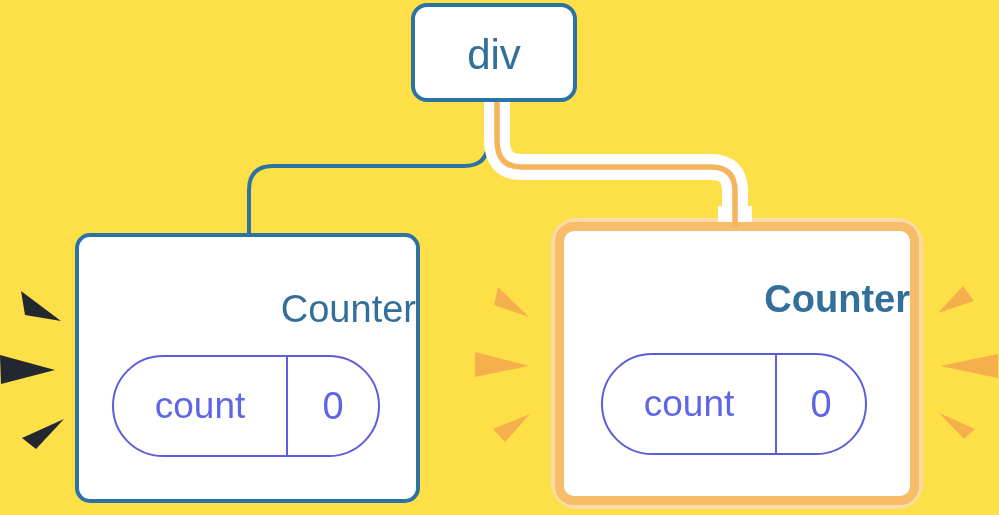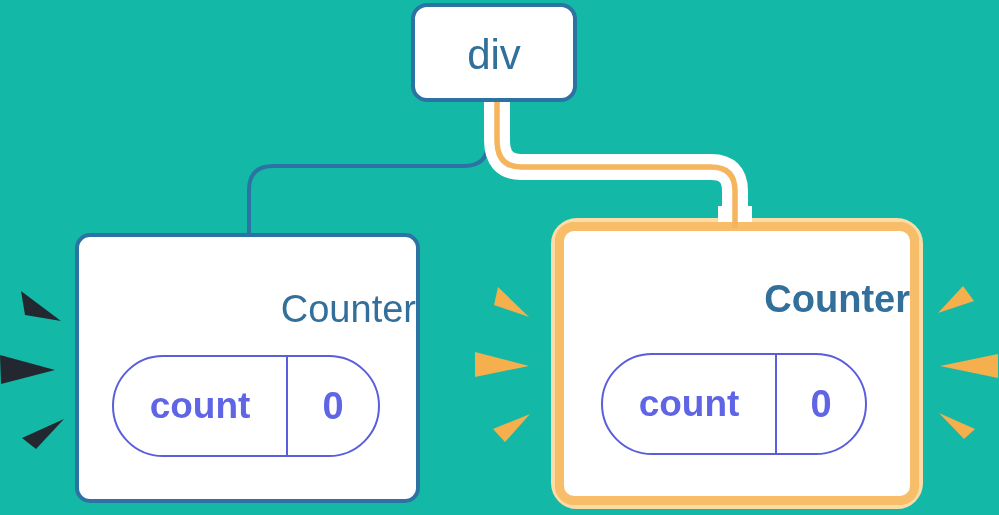--- a/index.html
+++ b/index.html
@@ -1,20 +1,20 @@
 <!DOCTYPE html>
 <html><head>
 <meta charset="utf-8">
 <style>
   html, body { margin: 0; padding: 0; background: #ffffff; }
   .canvas {
     position: relative;
     width: 999px;
     height: 515px;
-    background: #14b8a6;
+    background: #fde047;
     overflow: hidden;
     font-family: "Liberation Sans", sans-serif;
   }
   .layer {
     position: absolute;
     inset: 0;
     z-index: 1;
   }
   .node { position: absolute; box-sizing: border-box; z-index: 2; }
 
@@ -70,21 +70,20 @@
 
   .pill {
     position: absolute;
     box-sizing: border-box;
     border: 2.5px solid #5A5EDC;
     border-radius: 999px;
     background: #ffffff;
     display: flex;
     align-items: stretch;
     overflow: hidden;
-    font-weight: bold;
   }
   .counter-left .pill  { left: 33px; top: 118px; width: 268px; height: 102px; }
   .counter-right-inner .pill { left: 37px; top: 122px; width: 266px; height: 102px; }
 
   .pill-key {
     flex: 0 0 auto;
     width: 172px;
     display: flex; align-items: center; justify-content: center;
     border-right: 2px solid #5A5EDC;
     color: #6065E6;

